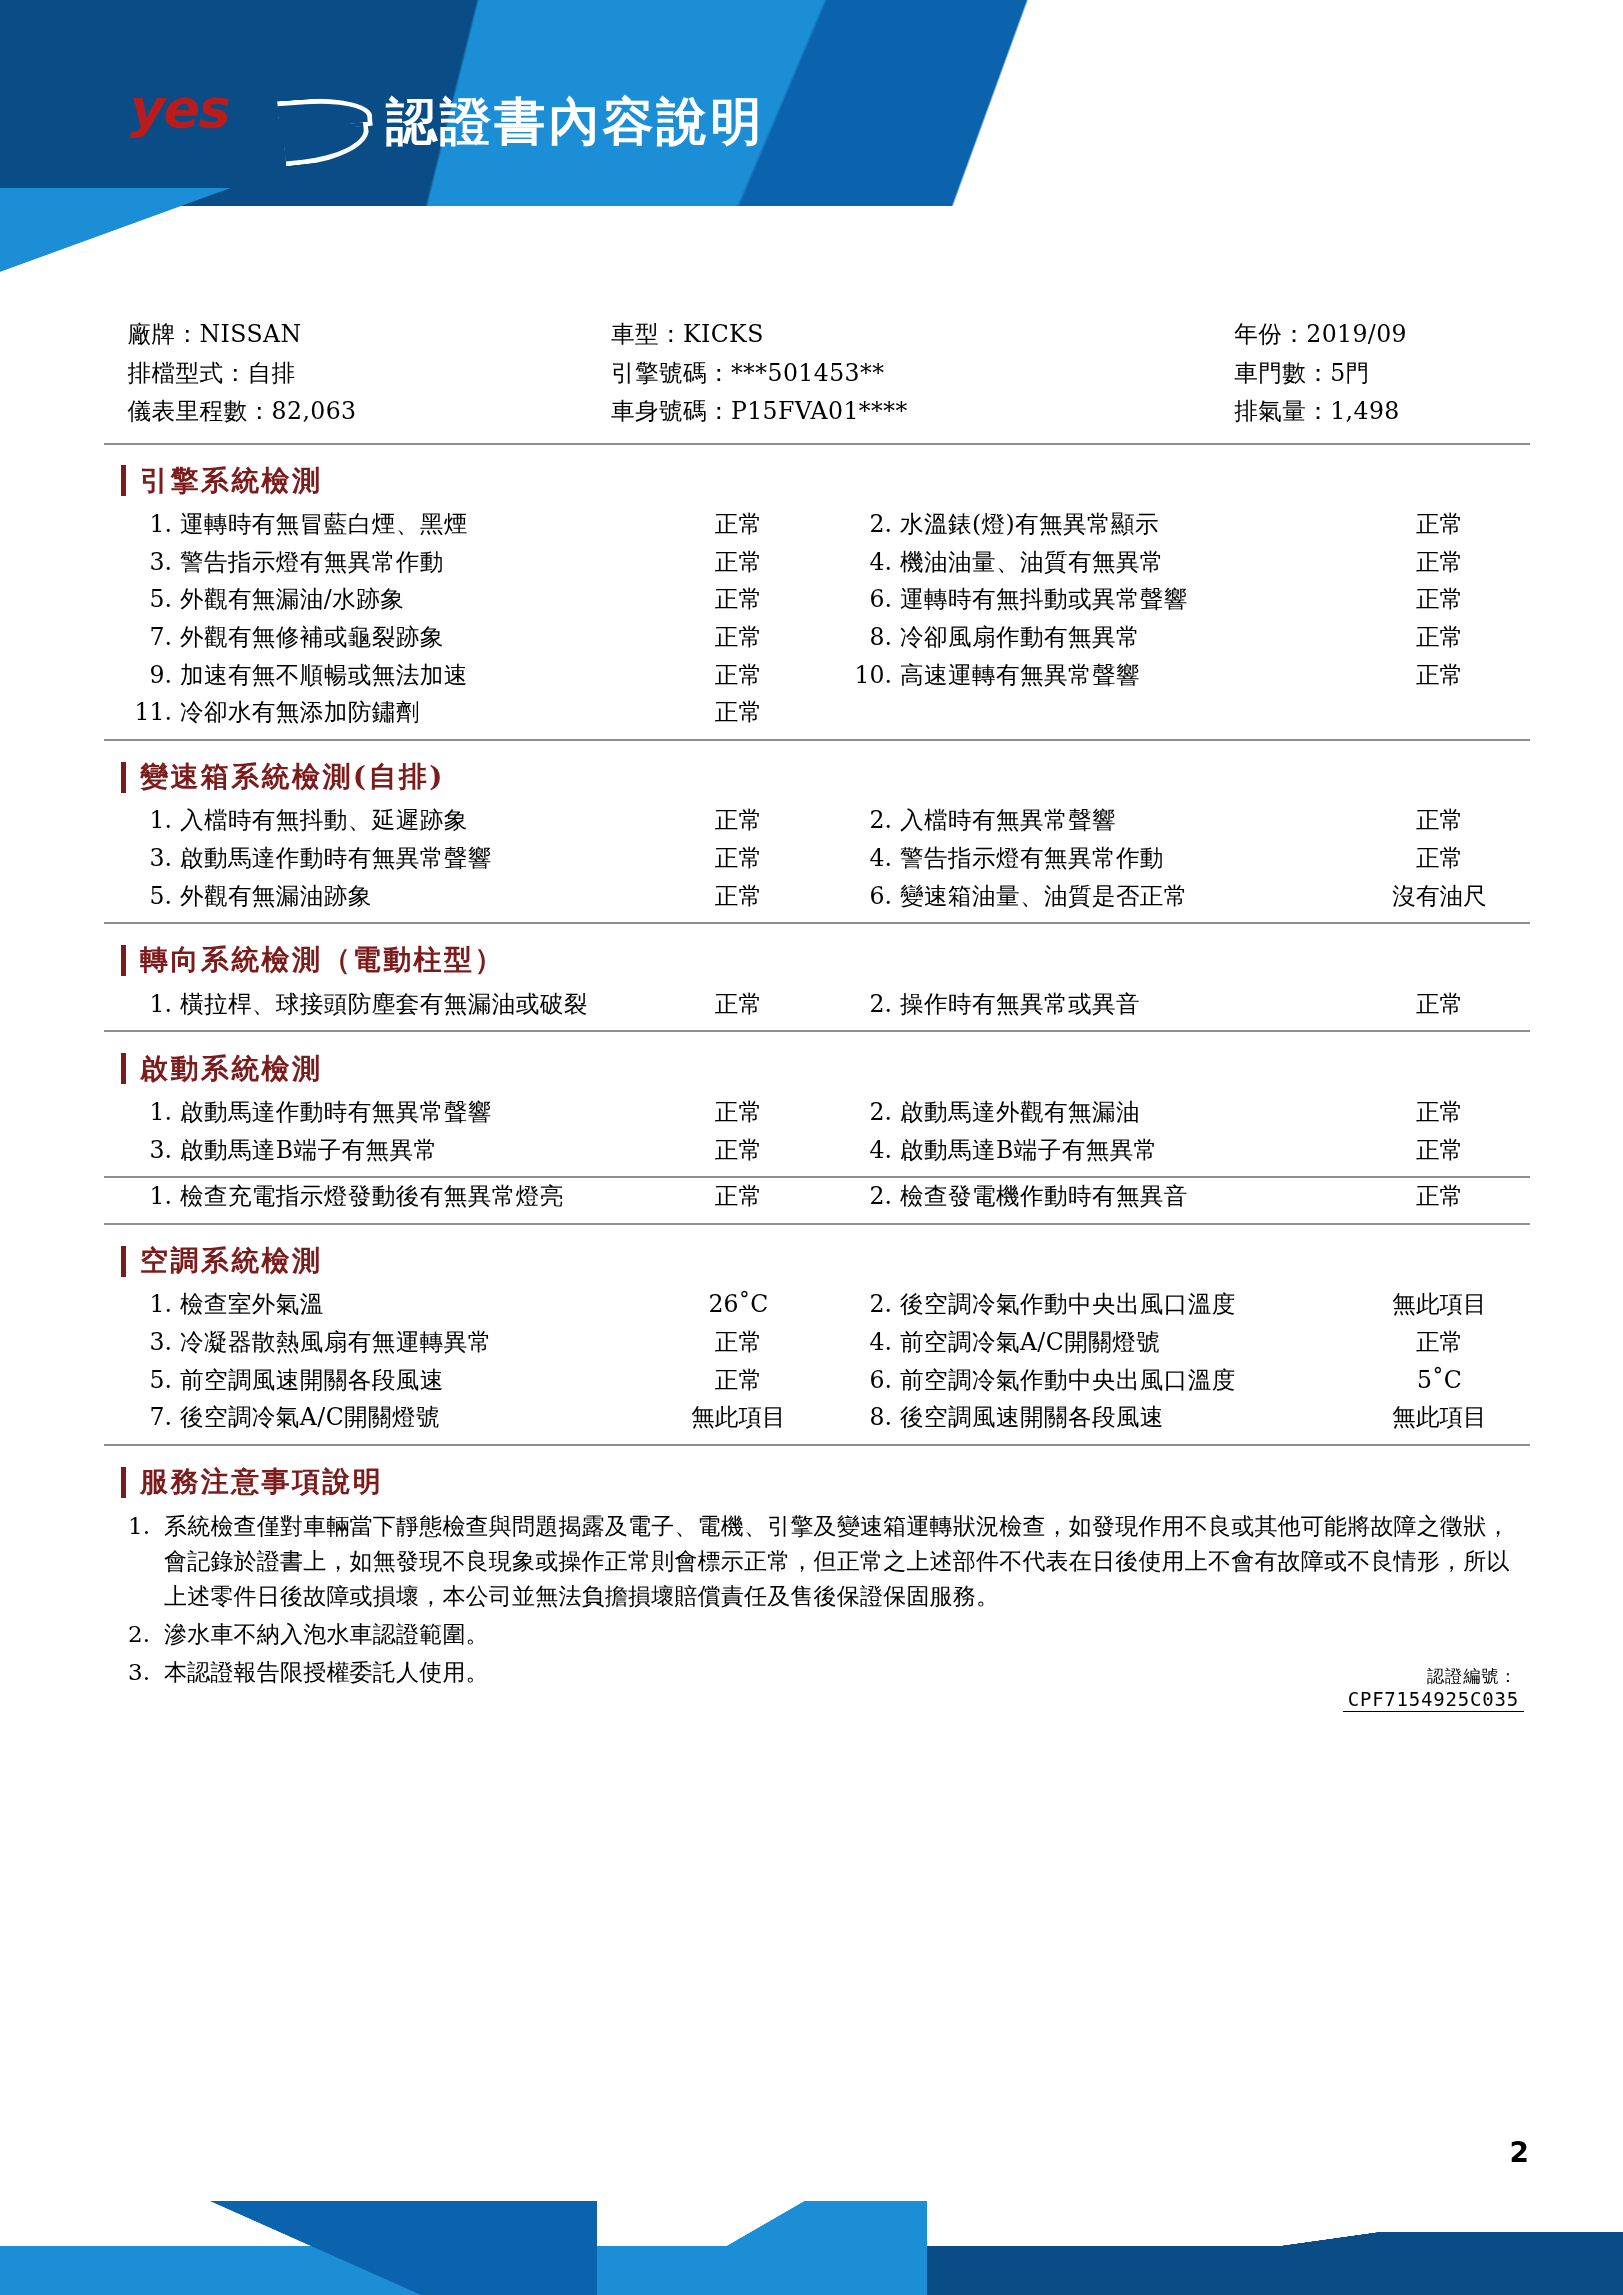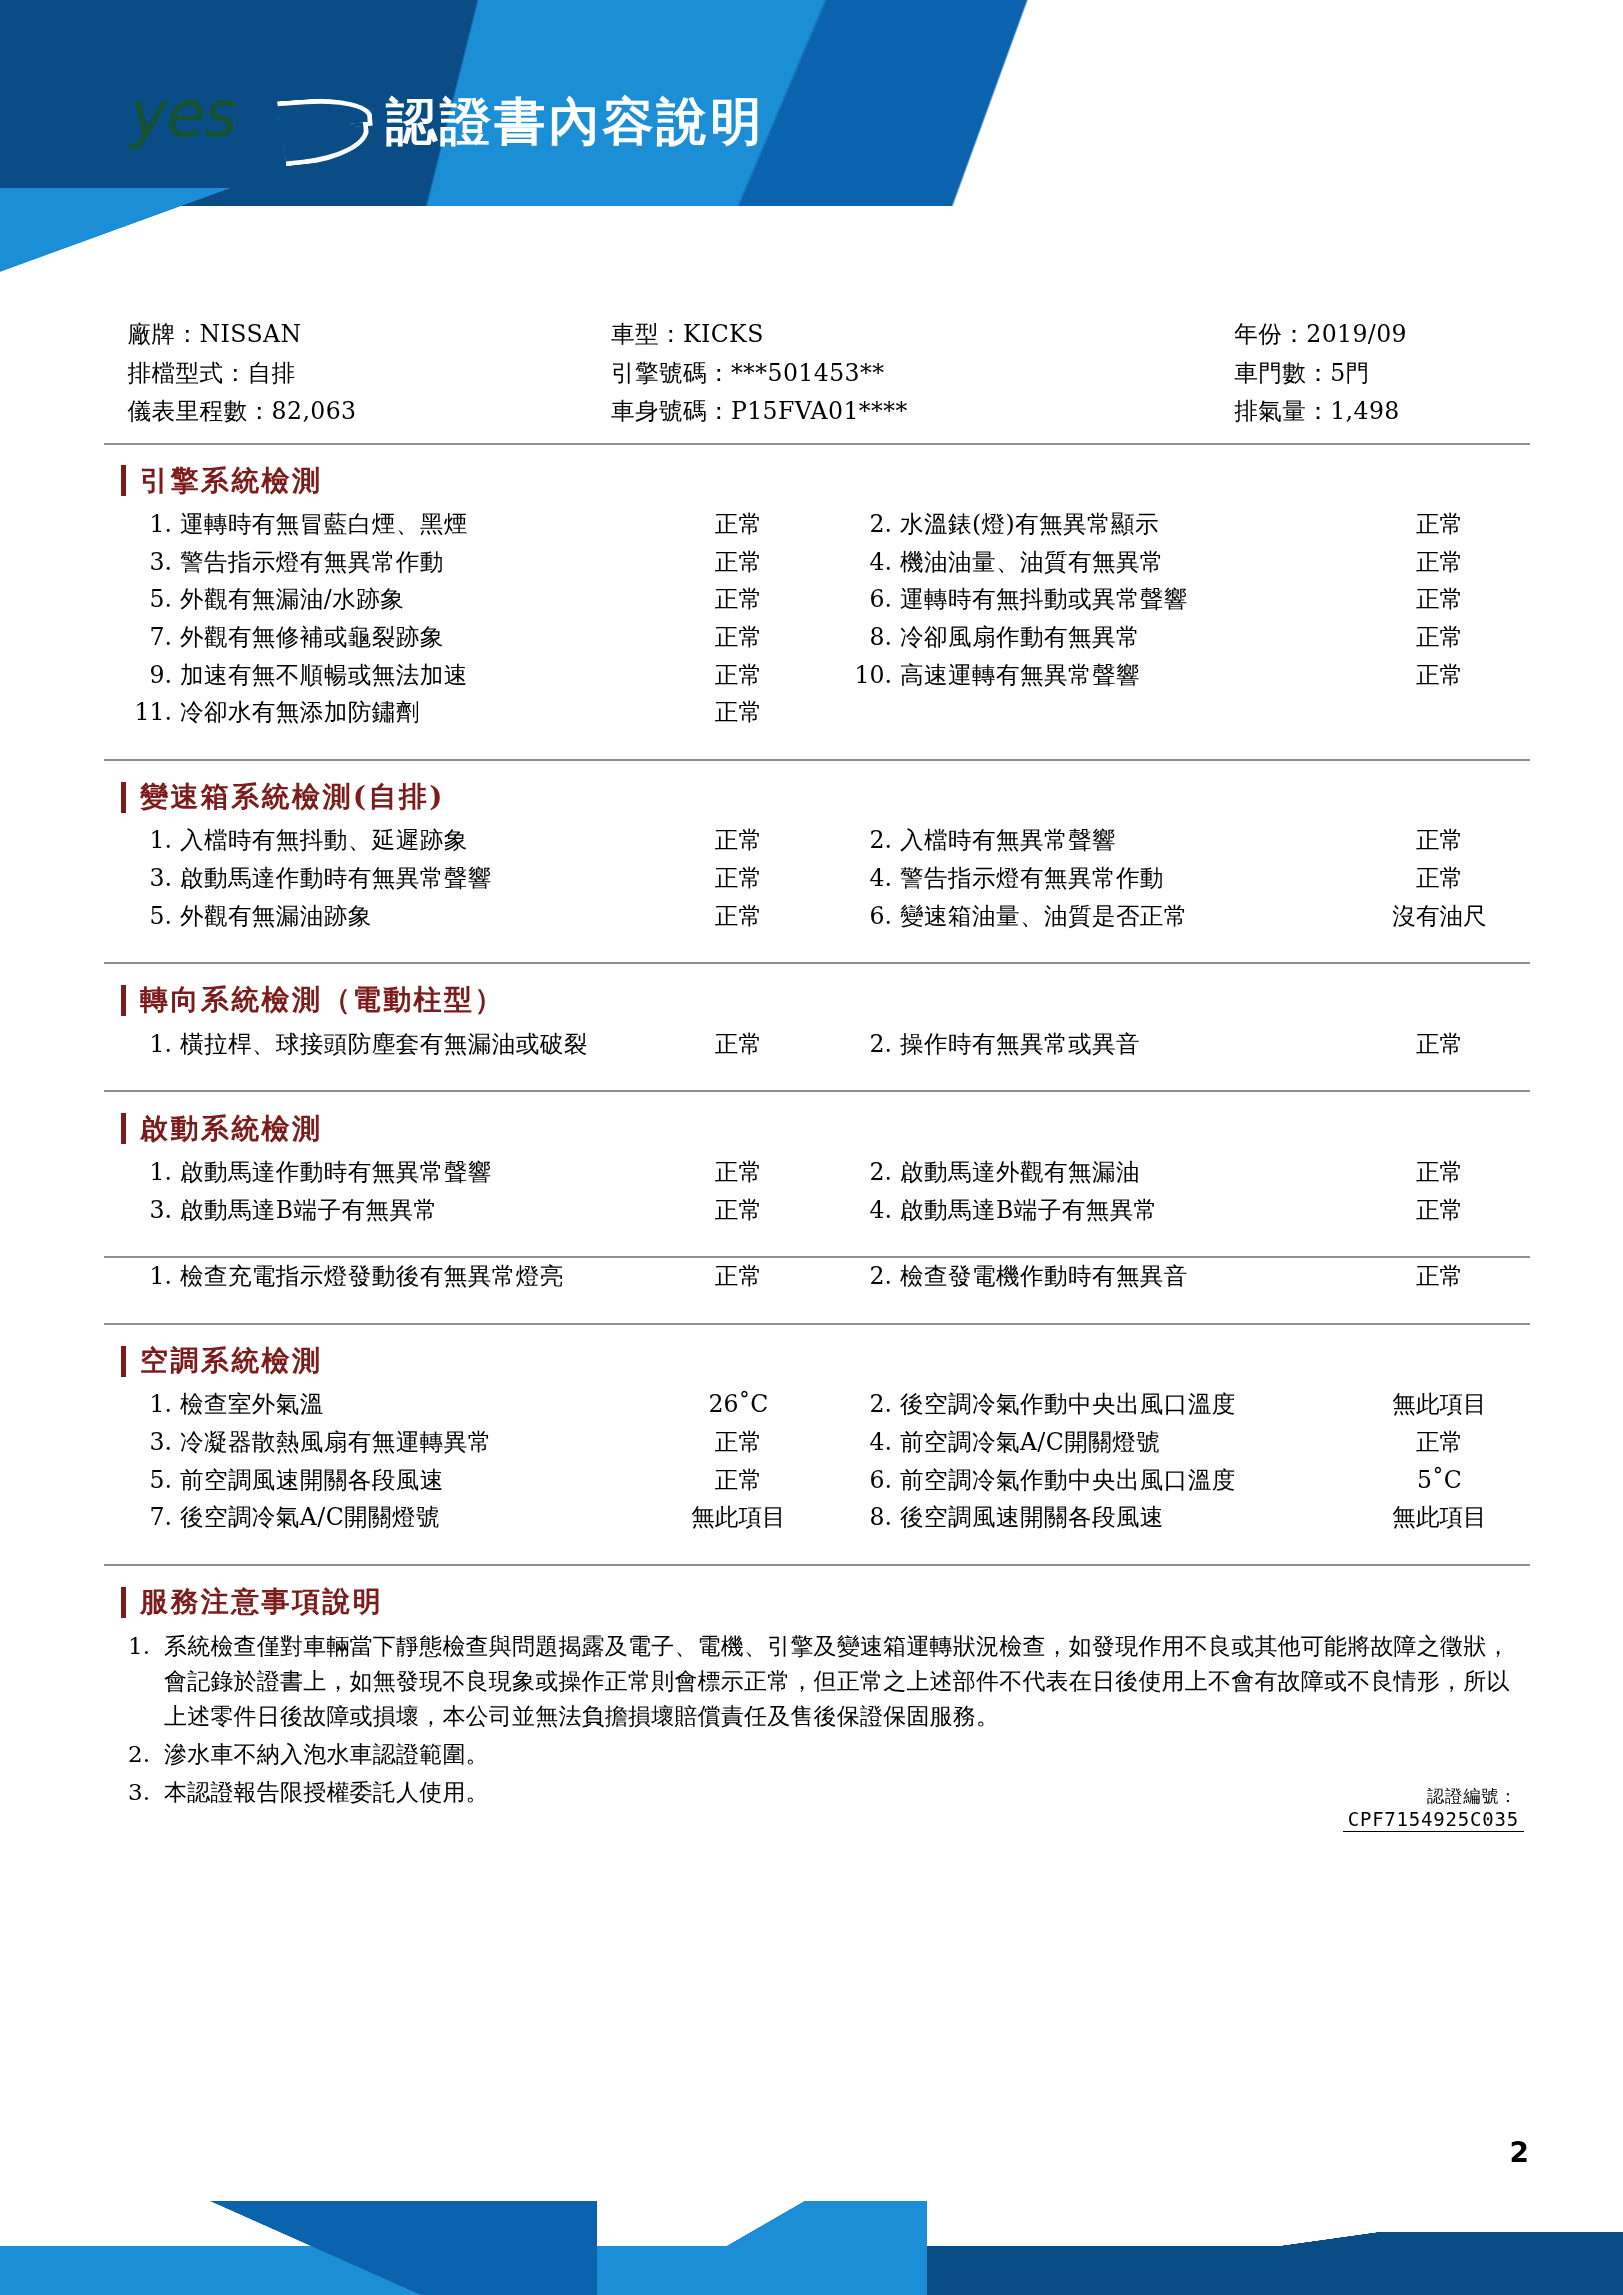--- a/index.html
+++ b/index.html
@@ -58,24 +58,24 @@
     width: 440px; height: 118px;
     background: linear-gradient(160deg, #1c8ed6 0%, #1c8ed6 30%, transparent 30.3%);
   }
   .logo-wrap {
     position: absolute;
     left: 130px; top: 82px;
     width: 236px; height: 86px;
   }
   .logo-text {
     font-family: "DejaVu Sans", sans-serif;
-    font-weight: normal;
+    font-weight: bold;
     font-style: italic;
-    font-size: 64px;
-    color: #14532d;
+    font-size: 54px;
+    color: #b91c1c;
     letter-spacing: -1.6px;
     line-height: 1;
   }
   .logo-swoosh {
     position: absolute;
     left: 154px; top: 44px;
     width: 86px; height: 36px;
     border-bottom: 5.5px solid #ffffff;
     border-right: 5.5px solid #ffffff;
     border-radius: 0 0 80% 0;
@@ -122,21 +122,21 @@
   .vinfo-col.c3 { width: 298px; }
   .vinfo-line {
     font-family: "DejaVu Serif", serif;
     font-size: 23.6px;
     line-height: 1.62;
     letter-spacing: 0.4px;
     white-space: nowrap;
   }
 
   
-  .section { border-bottom: 2.4px solid #8f8f8f; padding-bottom: 27px; }
+  .section { border-bottom: 2.4px solid #8f8f8f; padding-bottom: 7px; }
   .section:last-of-type { }
   .sec-head {
     display: flex;
     align-items: center;
     padding: 17.3px 0 6.3px 17.3px;
   }
   .sec-bar {
     width: 4.7px; height: 31px;
     background: #7b1b1b;
     margin-right: 14px;

